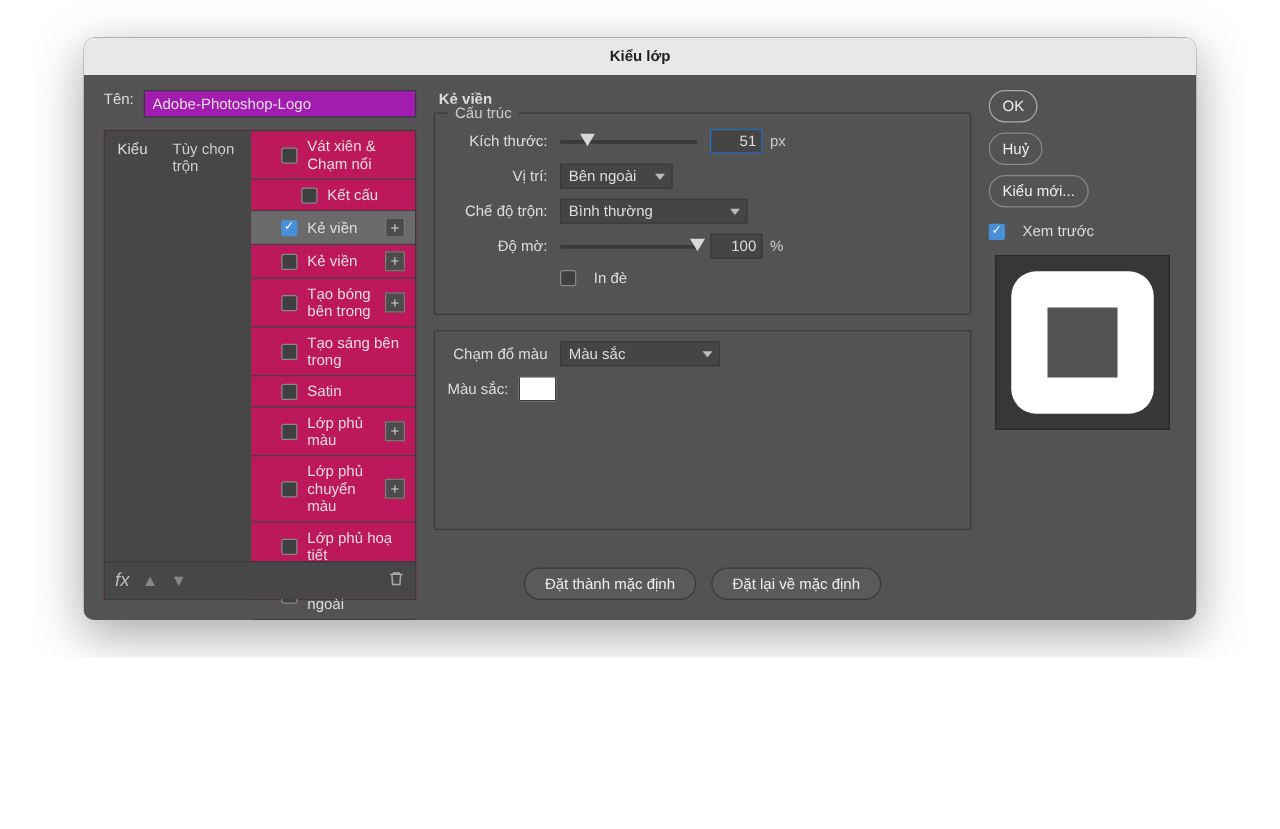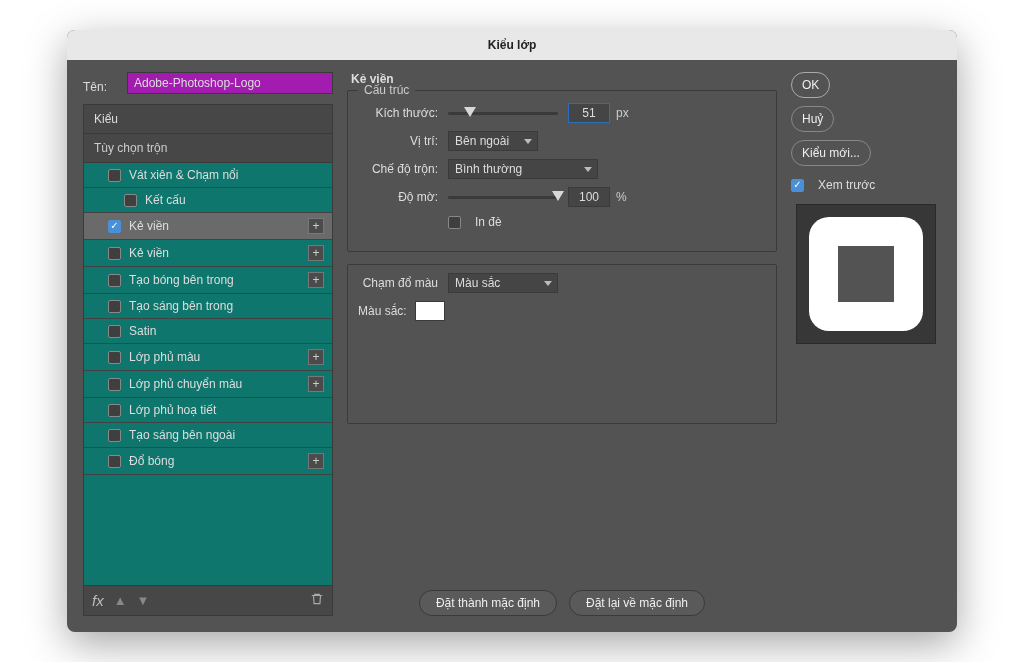--- a/index.html
+++ b/index.html
@@ -1,23 +1,23 @@
 <!DOCTYPE html>
 <html><head>
 <meta charset="utf-8">
 <style>
 * { box-sizing: border-box; margin: 0; padding: 0; font-family: -apple-system, "Helvetica Neue", Arial, sans-serif; font-size: 12px; }
 body { background: #fff; display: flex; justify-content: center; align-items: flex-start; padding: 30px; }
 .dialog { width: 890px; background: #535353; border-radius: 8px; box-shadow: 0 12px 40px rgba(0,0,0,0.35); overflow: hidden; }
 .titlebar { height: 30px; background: #e8e8e8; display: flex; align-items: center; justify-content: center; color: #222; font-weight: 600; font-size: 13px; position: relative; }
 .body { display: flex; padding: 12px 16px 16px 16px; gap: 14px; color: #ddd; }
-.name-row { display: flex; align-items: flex-end; gap: 20px; margin-bottom: 10px; }
+.name-row { display: flex; align-items: flex-start; gap: 8px; margin-bottom: 10px; }
 .name-row input { background: #a21caf; border: 1px solid #3a3a3a; color: #ddd; padding: 3px 6px; width: 230px; }
 .left-col { width: 250px; display: flex; flex-direction: column; }
-.styles-panel { background: #0f766e; border: 1px solid #3a3a3a; display: flex; flex-direction: column; height: 512px; position: relative; }
+.styles-panel { background: #be185d; border: 1px solid #3a3a3a; display: flex; flex-direction: row; height: 376px; position: relative; }
 .panel-head { padding: 7px 10px; color: #ddd; border-bottom: 1px solid #3a3a3a; background: #474747; }
 .section-label { padding: 7px 10px; color: #ccc; border-bottom: 1px solid #3a3a3a; background: #474747; }
 .style-item { display: flex; align-items: center; padding: 5px 8px; border-bottom: 1px solid #424242; position: relative; cursor: pointer; }
 .style-item.indent1 { padding-left: 24px; }
 .style-item.indent2 { padding-left: 40px; }
 .style-item.selected { background: #6a6a6a; }
 .chk { width: 13px; height: 13px; border: 1px solid #888; background: #3f3f3f; margin-right: 8px; display: inline-flex; align-items: center; justify-content: center; border-radius: 2px; }
 .chk.checked { background: #4a90d9; border-color: #4a90d9; }
 .chk.checked::after { content: "✓"; color: #fff; font-size: 10px; line-height: 1; }
 .style-label { flex: 1; color: #ddd; }
@@ -28,21 +28,21 @@
 .trash-icon { margin-left: auto; color: #aaa; cursor: pointer; }
 .center-col { flex: 1; display: flex; flex-direction: column; }
 .center-title { font-weight: 600; color: #ddd; margin-bottom: 4px; padding-left: 4px; }
 .group { border: 1px solid #3a3a3a; border-radius: 2px; padding: 12px 14px 14px 14px; margin-bottom: 12px; position: relative; }
 .group-title { position: absolute; top: -8px; left: 10px; background: #535353; padding: 0 6px; color: #ccc; font-size: 12px; }
 .form-row { display: flex; align-items: center; margin-bottom: 8px; }
 .form-label { width: 86px; text-align: right; padding-right: 10px; color: #ddd; }
 .slider { position: relative; height: 14px; background: transparent; display: flex; align-items: center; }
 .slider-track { height: 3px; background: #3a3a3a; border-radius: 2px; width: 100%; }
 .slider-thumb { position: absolute; top: 1px; width: 0; height: 0; border-left: 6px solid transparent; border-right: 6px solid transparent; border-top: 10px solid #d8d8d8; transform: translateX(-6px); }
-.num-input { width: 42px; background: #454545; border: 1px solid #2a6db8; color: #ddd; padding: 2px 4px; text-align: center; }
+.num-input { width: 42px; background: #454545; border: 1px solid #2a6db8; color: #ddd; padding: 2px 4px; text-align: right; }
 .num-input.plain { border: 1px solid #3a3a3a; }
 .unit { margin-left: 6px; color: #ccc; }
 select, .dropdown { background: #454545; border: 1px solid #3a3a3a; color: #ddd; padding: 2px 18px 2px 6px; height: 20px; appearance: none; position: relative; cursor: pointer; }
 .dd-wrap { position: relative; display: inline-block; }
 .dd-wrap::after { content: ""; position: absolute; right: 6px; top: 8px; width: 0; height: 0; border-left: 4px solid transparent; border-right: 4px solid transparent; border-top: 5px solid #bbb; pointer-events: none; }
 .inline-chk { display: inline-flex; align-items: center; gap: 6px; color: #ddd; }
 .color-swatch { width: 30px; height: 20px; background: #fff; border: 1px solid #3a3a3a; cursor: pointer; }
 .btns-row { display: flex; justify-content: center; gap: 12px; margin-top: auto; padding-top: 12px; }
 .btn { background: #5a5a5a; border: 1px solid #3a3a3a; color: #eee; padding: 5px 16px; border-radius: 14px; cursor: pointer; min-width: 100px; text-align: center; }
 .right-col { width: 150px; display: flex; flex-direction: column; gap: 8px; align-items: flex-start; }
@@ -183,21 +183,21 @@
           <label class="inline-chk">
             <span class="chk"></span>
             <span>In đè</span>
           </label>
         </div>
       </div>
 
       <div class="group fill">
         <div class="form-row" style="margin-top:-4px">
           <div class="form-label" style="width:86px">Chạm đổ màu</div>
-          <span class="dd-wrap"><select class="dropdown" style="width:110px"><option>Màu sắc</option></select></span>
+          <span class="dd-wrap"><select class="dropdown" style="width:128px"><option>Màu sắc</option></select></span>
         </div>
         <div class="form-row">
           <div style="width:0"></div>
           <span style="margin-right:8px; margin-left:-4px">Màu sắc:</span>
           <div class="color-swatch"></div>
         </div>
       </div>
 
       <div class="btns-row">
         <div class="btn">Đặt thành mặc định</div>

